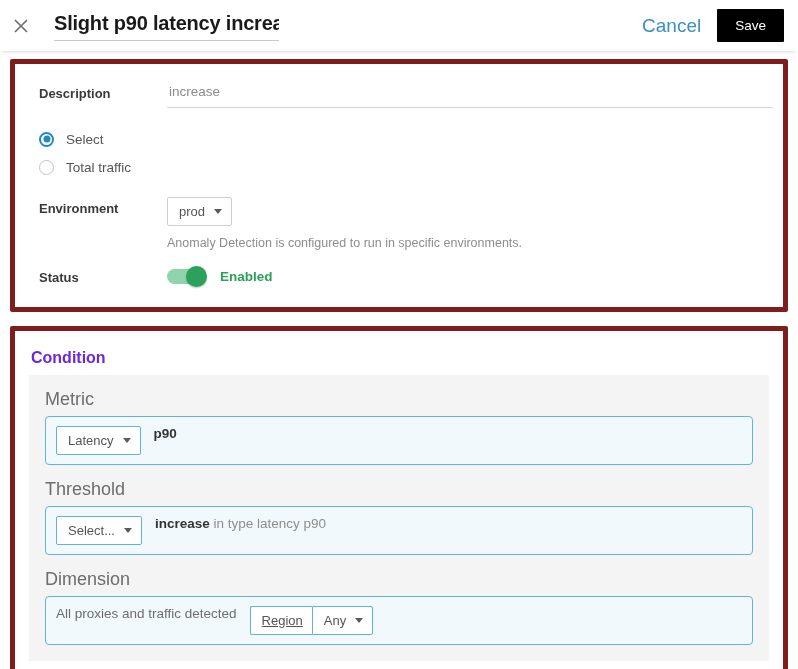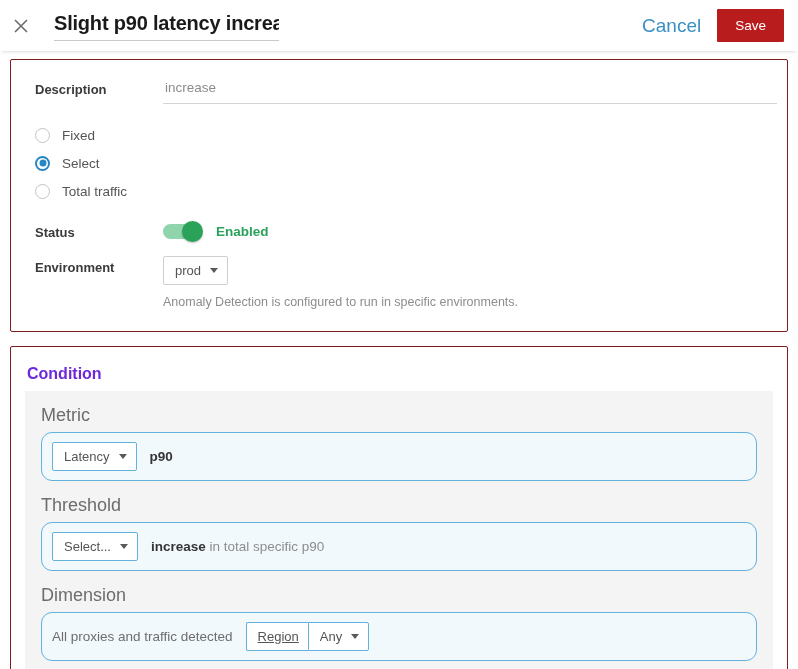--- a/index.html
+++ b/index.html
@@ -63,39 +63,39 @@
 
   .cancel-link {
     color: #3a8fc4;
     font-size: 19px;
     margin-right: 16px;
     cursor: pointer;
     text-decoration: none;
     white-space: nowrap;
   }
   .save-btn {
-    background: #b91c1c;
+    background: #000000;
     color: #ffffff;
     border: none;
     font-family: "Liberation Sans", sans-serif;
     font-size: 13.5px;
     padding: 9px 18px;
     margin-right: 14px;
     cursor: default;
     border-radius: 1px;
     white-space: nowrap;
   }
 
   
   .page {
     padding: 8px 10px 0 10px;
     box-sizing: border-box;
   }
   .card {
-    border: 1px solid #7f1d1d;
+    border: 5px solid #7f1d1d;
     background: #ffffff;
     border-radius: 2px;
     box-sizing: border-box;
   }
   .card.settings {
     padding: 18px 10px 22px 10px;
   }
   .card.condition {
     margin-top: 14px;
     padding: 16px 14px 14px 14px;
@@ -249,23 +249,22 @@
     box-sizing: border-box;
   }
   .sub-label {
     font-size: 18px;
     color: #6d6d6d;
     margin-bottom: 6px;
   }
   .builder-row {
     border: 1px solid #63b2dd;
     background: #f2f9fd;
-    border-radius: 11px;
-    display: flex;
-    align-items: center;
+    border-radius: 4px;
+    display: flex;
     padding: 9px 10px;
     box-sizing: border-box;
     min-height: 44px;
     margin-bottom: 14px;
   }
   .builder-row:last-child { margin-bottom: 0; }
 
   .chip {
     display: inline-flex;
     align-items: center;
@@ -335,63 +334,59 @@
       <div class="field-label">Description</div>
       <div class="field-control">
         <input class="desc-input" type="text" placeholder="increase" style="">
       </div>
     </div>
 
     <div class="field-row">
       <div class="field-control">
         <div class="radio-list">
 
-          <div class="radio-item">
-            <span class="radio-mark"></span>
-            <span class="radio-label">Fixed</span>
-          </div>
 
           <div class="radio-item checked">
             <span class="radio-mark"></span>
             <span class="radio-label">Select</span>
           </div>
 
 
           <div class="radio-item">
             <span class="radio-mark"></span>
             <span class="radio-label">Total traffic</span>
           </div>
 
         </div>
+      </div>
+    </div>
+
+    <div class="field-row">
+      <div class="field-label">Environment</div>
+      <div class="field-control">
+        <div class="dropdown">
+          <span>prod</span>
+          <span class="caret"></span>
+        </div>
+        <div class="helper-text">Anomaly Detection is configured to run in specific environments.</div>
       </div>
     </div>
 
     <div class="field-row">
       <div class="field-label">Status</div>
       <div class="field-control">
         <div class="toggle-wrap">
           <div class="toggle">
             <span class="knob"></span>
           </div>
           <span class="toggle-text">Enabled</span>
         </div>
       </div>
     </div>
 
-    <div class="field-row">
-      <div class="field-label">Environment</div>
-      <div class="field-control">
-        <div class="dropdown">
-          <span>prod</span>
-          <span class="caret"></span>
-        </div>
-        <div class="helper-text">Anomaly Detection is configured to run in specific environments.</div>
-      </div>
-    </div>
-
   </div>
 
   <div class="card condition">
     <div class="condition-title">Condition</div>
 
     <div class="condition-panel">
 
       <div class="sub-label">Metric</div>
       <div class="builder-row">
         <div class="chip">
@@ -404,21 +399,21 @@
       </div>
 
       <div class="sub-label">Threshold</div>
       <div class="builder-row">
         <div class="chip">
           <span>Select...</span>
           <span class="caret"></span>
         </div>
         <span class="row-text">
           <b>increase</b>
-          <span>in total specific p90</span>
+          <span>in type latency p90</span>
         </span>
       </div>
 
       <div class="sub-label">Dimension</div>
       <div class="builder-row">
         <span class="row-text lead">All proxies and traffic detected</span>
         <div class="chip plain joined-left">
           <span>Region</span>
         </div>
         <div class="chip joined-right">

